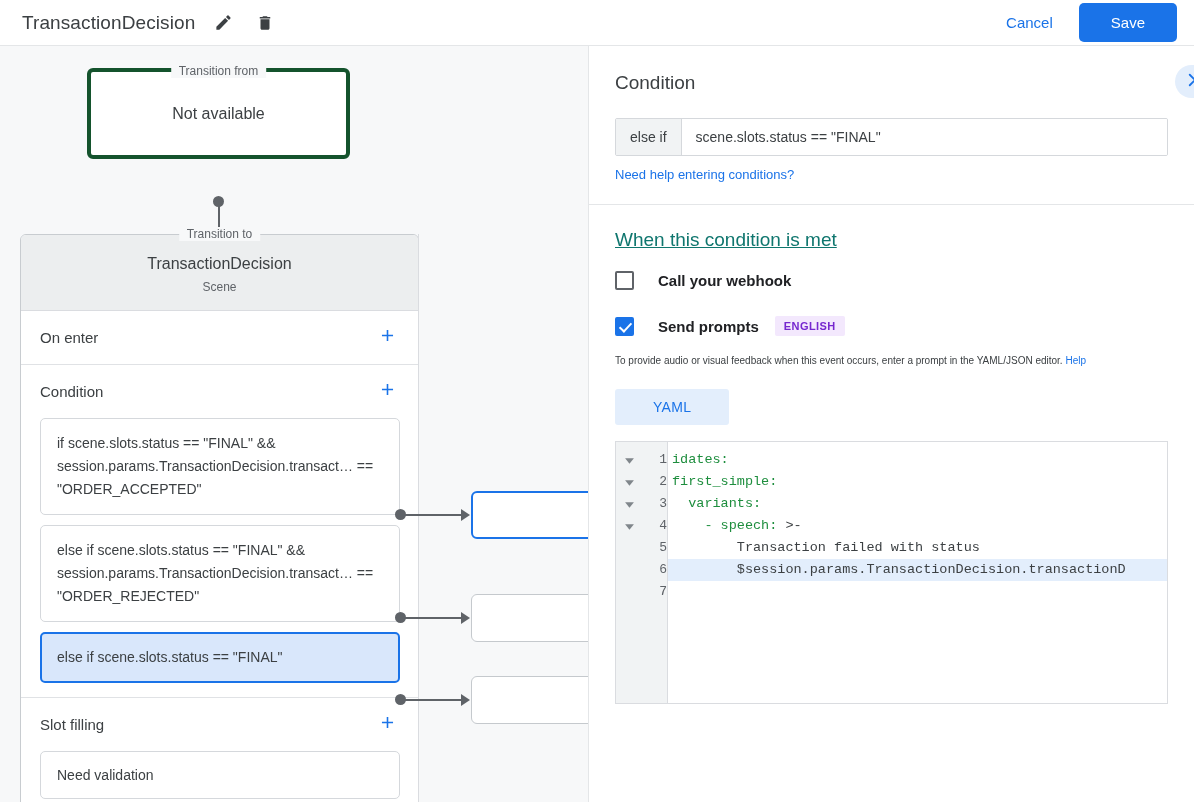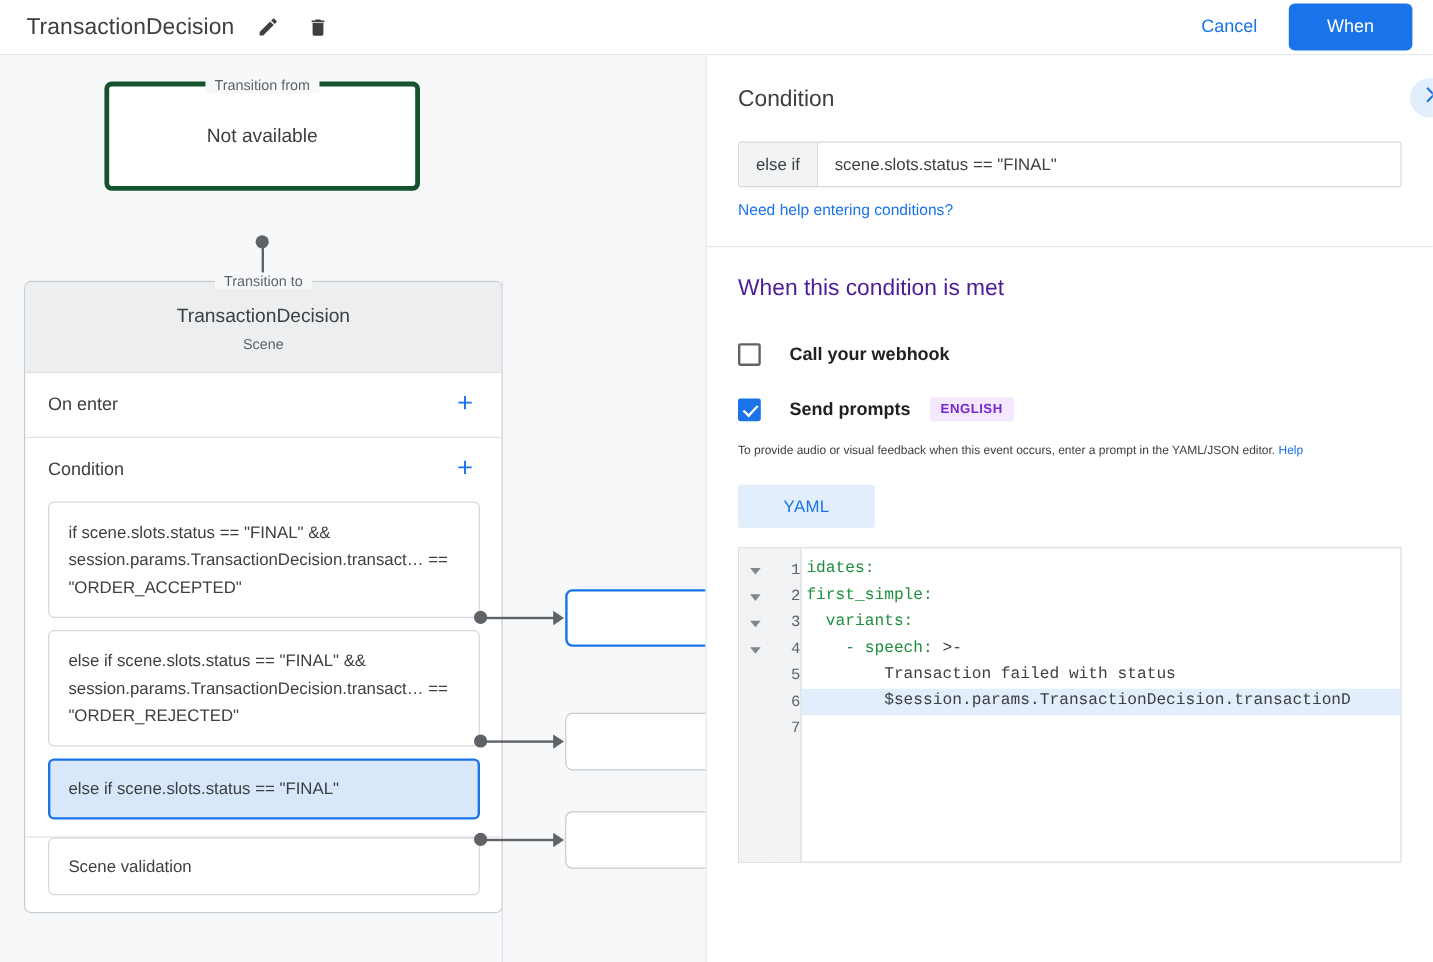--- a/index.html
+++ b/index.html
@@ -213,21 +213,21 @@
     font-family: "Liberation Sans", sans-serif;
     background: #fff;
   }
   .help-link {
     display: inline-block; margin-top: 11px;
     color: #1a73e8; font-size: 13px; cursor: pointer;
     text-decoration: none;
   }
 
   .panel-sec.mid { padding-top: 24px; }
-  .panel-h2 { font-size: 19px; color: #4c1d95; margin-bottom: 34px; }
+  .panel-h2 { font-size: 19px; color: #0f766e; margin-bottom: 20px; text-decoration: underline; }
 
   .check-row { display: flex; align-items: center; margin-bottom: 26px; }
   .cbox {
     width: 19px; height: 19px; border: 2px solid #5f6368;
     border-radius: 2px; background: #fff; cursor: pointer;
     margin-right: 24px; flex: none;
     position: relative;
   }
   .cbox.checked {
     background: #1a73e8; border-color: #1a73e8;
@@ -313,21 +313,21 @@
     <span>
       <svg width="18" height="18" viewBox="0 0 24 24" fill="#3c4043">
         <path d="M6 19c0 1.1.9 2 2 2h8c1.1 0 2-.9 2-2V7H6v12zM19 4h-3.5l-1-1h-5l-1 1H5v2h14V4z"></path>
       </svg>
     </span>
   </div>
 
   <div class="topbar-spacer"></div>
 
   <button class="cancel-btn">Cancel</button>
-  <button class="save-btn">When</button>
+  <button class="save-btn">Save</button>
 </div>
 
 <div class="canvas">
   <div class="canvas-inner">
 
     <div class="fs-box" id="transition-from">
       <div class="fs-legend">Transition from</div>
       <div class="body">Not available</div>
     </div>
 
@@ -367,22 +367,32 @@
           </div>
         </div>
         <div class="section-body">
           <div class="cond-item">if scene.slots.status == "FINAL" &amp;&amp; session.params.TransactionDecision.transact… == "ORDER_ACCEPTED"</div>
           <div class="cond-item">else if scene.slots.status == "FINAL" &amp;&amp; session.params.TransactionDecision.transact… == "ORDER_REJECTED"</div>
           <div class="cond-item selected">else if scene.slots.status == "FINAL"</div>
         </div>
       </div>
 
       <div class="section">
+        <div class="section-head">
+          <div class="section-title">Slot filling</div>
+          <div class="plus-btn">
+            <span>
+              <svg width="19" height="19" viewBox="0 0 24 24" fill="#1a73e8">
+                  <path d="M19 13h-6v6h-2v-6H5v-2h6V5h2v6h6v2z"></path>
+                </svg>
+            </span>
+          </div>
+        </div>
         <div class="section-body">
-          <div class="simple-item">Scene validation</div>
+          <div class="simple-item">Need validation</div>
         </div>
       </div>
     </div>
 
     <div class="vrule" style="left:418px; top:188px; height:568px;"></div>
 
     <div class="edge-dot" style="left:395px; top:463px;"></div>
     <div class="edge-line" style="left:400px; top:468px; width:62px;"></div>
     <div class="edge-arrow" style="left:461px; top:463px;"></div>
     <div class="target-box selected" style="left:471px; top:445px;"></div>

